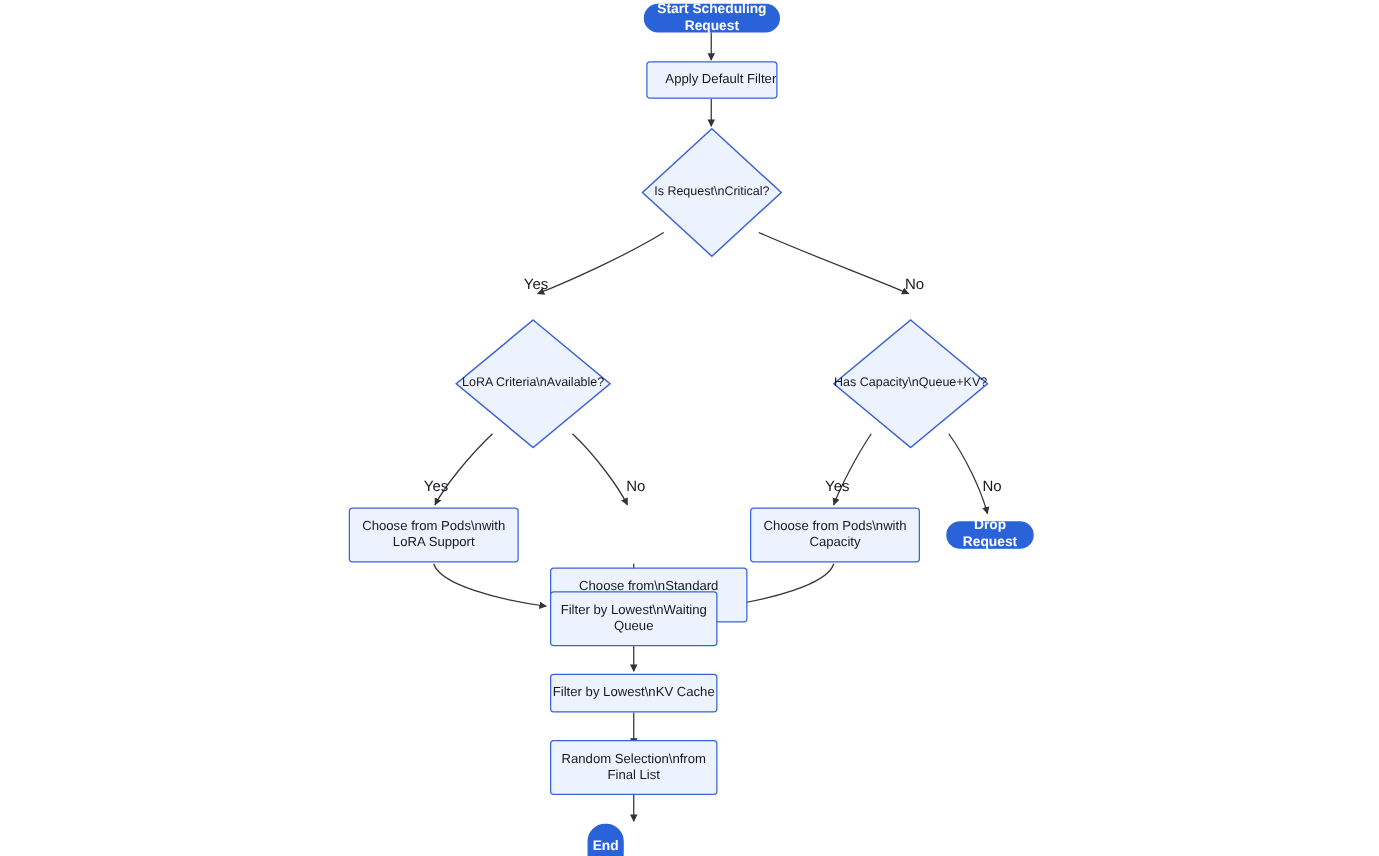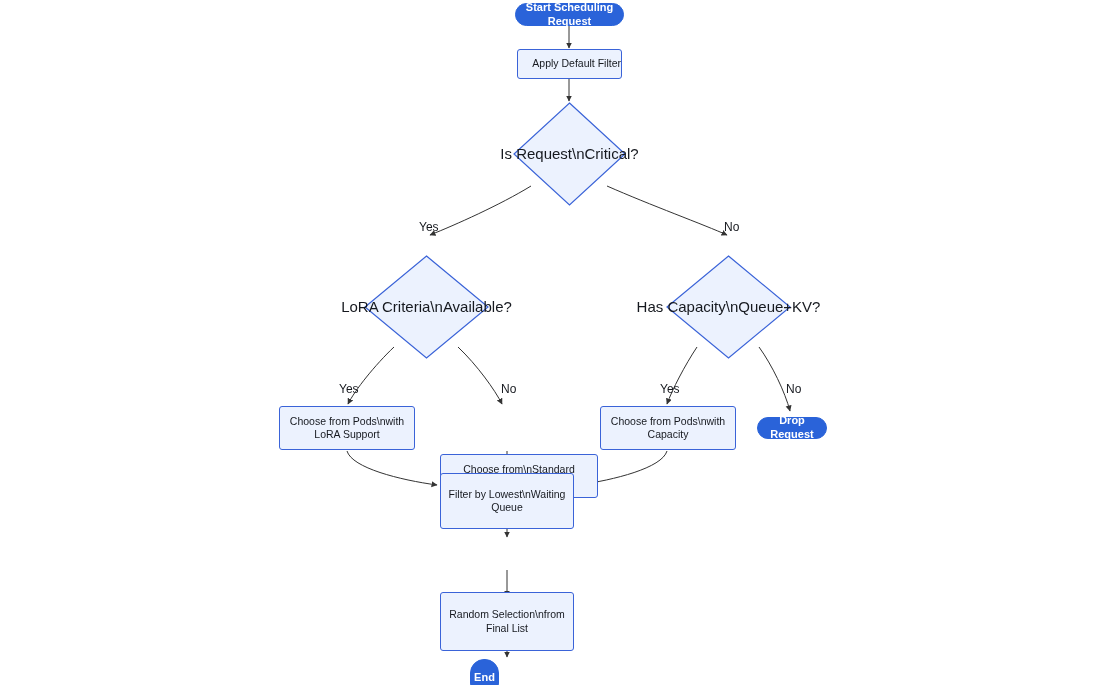--- a/index.html
+++ b/index.html
@@ -60,21 +60,21 @@
   .diamond-shape {
     position: absolute;
     left: 0;
     top: 0;
     width: 100%;
     height: 100%;
   }
   .diamond-label {
     position: relative;
     z-index: 2;
-    font-size: 15px;
+    font-size: 10px;
     color: #16191f;
     white-space: nowrap;
     text-align: right;
   }
   .edge-label {
     position: absolute;
     font-size: 12px;
     color: #16191f;
     background: transparent;
     white-space: nowrap;
@@ -153,27 +153,30 @@
 
   <div class="node rect" style="left:600px; top:406px; width:136px; height:44px;">
     <span class="node-text">Choose from Pods\nwith
 Capacity</span>
   </div>
 
   <div class="node pill" style="left:757px; top:417px; width:70px; height:22px;">
     <span class="node-text">Drop Request</span>
   </div>
 
-  <div class="node rect" style="left:440px; top:473px; width:134px; height:56px;">
+  <div class="node rect" style="left:440px; top:473px; width:134px; height:44px;">
     <span class="node-text">Filter by Lowest\nWaiting
 Queue</span>
   </div>
 
+  <div class="node rect" style="left:440px; top:539px; width:134px; height:31px;">
+    <span class="node-text">Filter by Lowest\nKV Cache</span>
+  </div>
 
-  <div class="node rect" style="left:440px; top:592px; width:134px; height:59px;">
+  <div class="node rect" style="left:440px; top:592px; width:134px; height:44px;">
     <span class="node-text">Random Selection\nfrom
 Final List</span>
   </div>
 
   <div class="node pill" style="left:470px; top:659px; width:29px; height:38px;justify-content:center;">
     <span class="node-text">End</span>
   </div>
 
   <div class="edge-label" style="left:419px; top:220px;">Yes</div>
   <div class="edge-label" style="left:724px; top:220px;">No</div>

